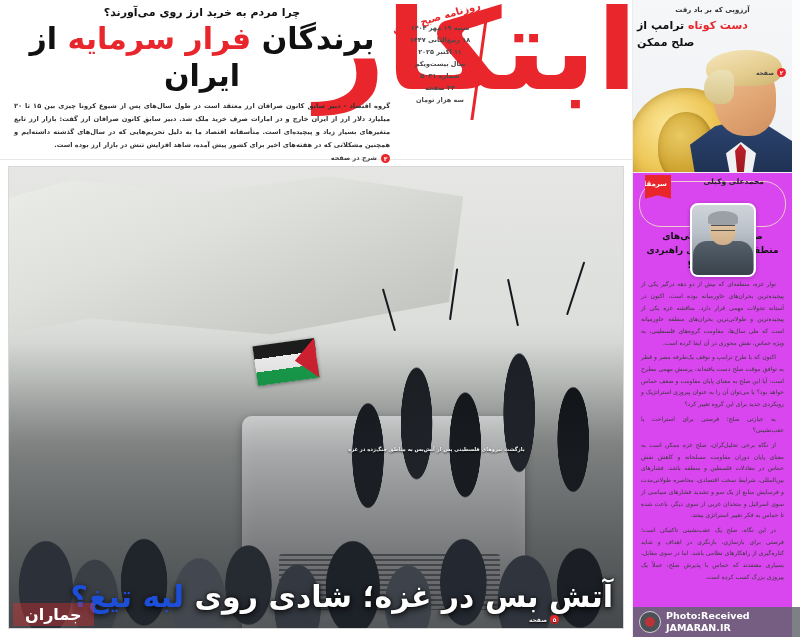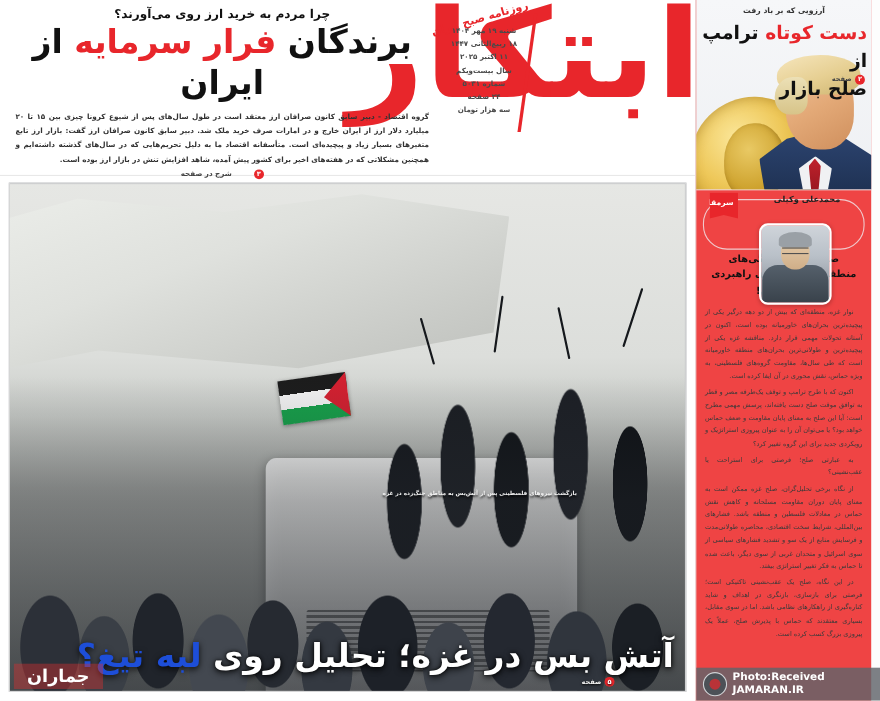--- a/index.html
+++ b/index.html
@@ -79,22 +79,22 @@
   }
   .lead-head .hl { color: #e8262b; }
   .lead-body {
     margin-top: 6px;
     font-size: 6.6px; line-height: 1.95; color: #333;
     text-align: justify; font-weight: bold;
   }
   .more-line {
     margin-top: 2px; font-size: 6.5px; color: #444;
     text-align: left; font-weight: bold;
-    display: flex; align-items: center; gap: 20px;
-    justify-content: center; direction: rtl;
+    display: flex; align-items: center; gap: 4px;
+    justify-content: flex-start; direction: rtl;
   }
   .pg-dot {
     display: inline-block; width: 9px; height: 9px; border-radius: 50%;
     background: #e8262b; color: #fff; font-size: 6px; font-weight: bold;
     text-align: center; line-height: 9px;
   }
 
   
   .photo-zone {
     flex: 1; position: relative; margin: 6px 8px 8px 8px;
@@ -185,35 +185,35 @@
     position: absolute; left: 4px; bottom: 2px;
     background: rgba(214,48,48,.42); color: #fff;
     font-size: 16px; font-weight: bold;
     padding: 2px 12px; letter-spacing: 1px;
   }
 
   
   .side-col {
     width: 160px; height: 637px;
     border-left: 1px solid #ececec;
-    position: relative; background: #ef4444;
+    position: relative; background: #d946ef;
     display: flex; flex-direction: column;
   }
   .side-top {
     height: 172px; position: relative; overflow: hidden;
     background: linear-gradient(#f6f7f9,#eef0f3);
   }
   .st-kicker {
     position: absolute; top: 6px; right: 0; left: 0;
     text-align: center; font-size: 7px; color: #333; font-weight: bold;
     z-index: 4;
   }
   .st-head {
     position: absolute; top: 18px; right: 4px; left: 4px; z-index: 4;
-    text-align: right; font-weight: bold; font-size: 17px;
+    text-align: left; font-weight: bold; font-size: 11px;
     line-height: 1.5; color: #111;
   }
   .st-head .hl { color: #e8262b; }
   .st-page {
     position: absolute; top: 68px; right: 6px; z-index: 4;
     display: flex; align-items: center; gap: 3px;
     font-size: 6px; color: #444; font-weight: bold;
   }
   .medal {
     position: absolute; left: -6px; bottom: -34px; width: 118px; height: 118px;
@@ -386,40 +386,40 @@
       <div class="truck-grille"></div>
       <div class="militants"></div>
       <div class="rifle" style="right:9%;top:20%;height:56px;transform:rotate(18deg);"></div>
       <div class="rifle" style="right:17%;top:24%;height:48px;transform:rotate(-12deg);"></div>
       <div class="rifle" style="right:28%;top:22%;height:52px;transform:rotate(8deg);"></div>
       <div class="rifle" style="right:37%;top:26%;height:44px;transform:rotate(-16deg);"></div>
       <div class="flag"></div>
       <div class="crowd"></div>
       <div class="photo-caption">بازگشت نیروهای فلسطینی پس از آتش‌بس به مناطق جنگ‌زده در غزه</div>
       <div class="overlay-head">
-        <span>آتش بس در غزه؛ تحلیل روی</span>
+        <span>آتش بس در غزه؛ شادی روی</span>
         <span class="accent">لبه تیغ؟</span>
       </div>
       <div class="overlay-page">
         <span class="pg-dot">۵</span>
         <span>صفحه</span>
       </div>
       <div class="jamaran-badge">جماران</div>
     </div>
   </div>
 
   <div class="side-col">
 
     <div class="side-top">
       <div class="st-kicker">آرزویی که بر باد رفت</div>
       <div class="st-head">
         <span class="hl">دست کوتاه</span>
         <span>ترامپ از</span>
         <br>
-        <span>صلح بازار</span>
+        <span>صلح ممکن</span>
       </div>
       <div class="st-page">
         <span class="pg-dot">۲</span>
         <span>صفحه</span>
       </div>
       <div class="medal"></div>
       <div class="trump">
         <div class="tr-suit"></div>
         <div class="tr-shirt"></div>
         <div class="tr-tie"></div>

